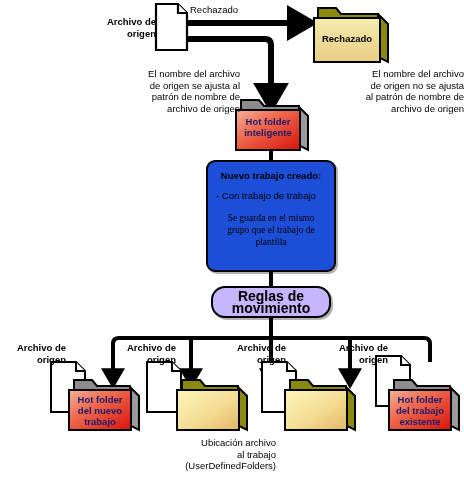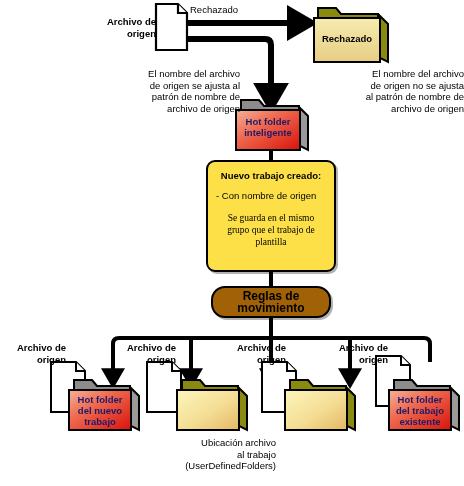--- a/index.html
+++ b/index.html
@@ -12,32 +12,32 @@
   svg#wires{position:absolute;left:0;top:0;width:464px;height:486px;}
   .lbl{position:absolute;text-align:right;line-height:11.5px;font-size:9.5px;color:#000;}
   .lbl.b{font-weight:bold;}
   
   .foldertext{
     position:absolute;left:0;right:0;text-align:center;
     font-size:9.5px;font-weight:bold;line-height:11px;color:#000;
   }
   
   .note{
-    position:absolute;background:#fde047;border:2px solid #000;
+    position:absolute;background:#1d4ed8;border:2px solid #000;
     border-radius:9px;box-sizing:border-box;
     box-shadow:2px 2px 0 rgba(0,0,0,0.30);
   }
   .note .title{font-size:9.5px;font-weight:bold;text-align:center;}
   .note .body{font-size:9.5px;line-height:12px;}
   .pill{
-    position:absolute;background:#a16207;border:2px solid #000;
+    position:absolute;background:#c4b5fd;border:2px solid #000;
     border-radius:14px;box-sizing:border-box;
     box-shadow:2px 2px 0 rgba(0,0,0,0.30);
     display:flex;align-items:center;justify-content:center;
-    font-size:12px;font-weight:bold;line-height:12px;text-align:center;
+    font-size:14px;font-weight:bold;line-height:12px;text-align:center;
   }
 </style>
 </head>
 <body>
 
 <div id="stage">
 
   <svg id="wires" viewBox="0 0 464 486">
     <defs>
       <marker id="ah" markerWidth="7" markerHeight="7" refX="2.2" refY="3" orient="auto">
@@ -154,21 +154,21 @@
 de origen se ajusta al
 patrón de nombre de
 archivo de origen</div>
 
   <div class="foldertext" style="left:236px;top:116px;width:64px;white-space:pre-line;color:#1a1a6e;">Hot folder
 inteligente</div>
 
   <div class="note" style="left:206px;top:160px;width:130px;height:112px;padding:8px 8px 0 8px;">
     <div class="title">Nuevo trabajo creado:</div>
     <div class="body" style="margin-top:9px;">
-      <div>- Con nombre de origen</div>
+      <div>- Con trabajo de trabajo</div>
     </div>
     <div class="body" style="margin-top:10px;white-space:pre-line;text-align:center;font-family:Liberation Serif, serif;">Se guarda en el mismo
 grupo que el trabajo de
 plantilla</div>
   </div>
 
   <div class="pill" style="left:211px;top:286px;width:120px;height:32px;">
     <span style="white-space:pre-line;">Reglas de
 movimiento</span>
   </div>

